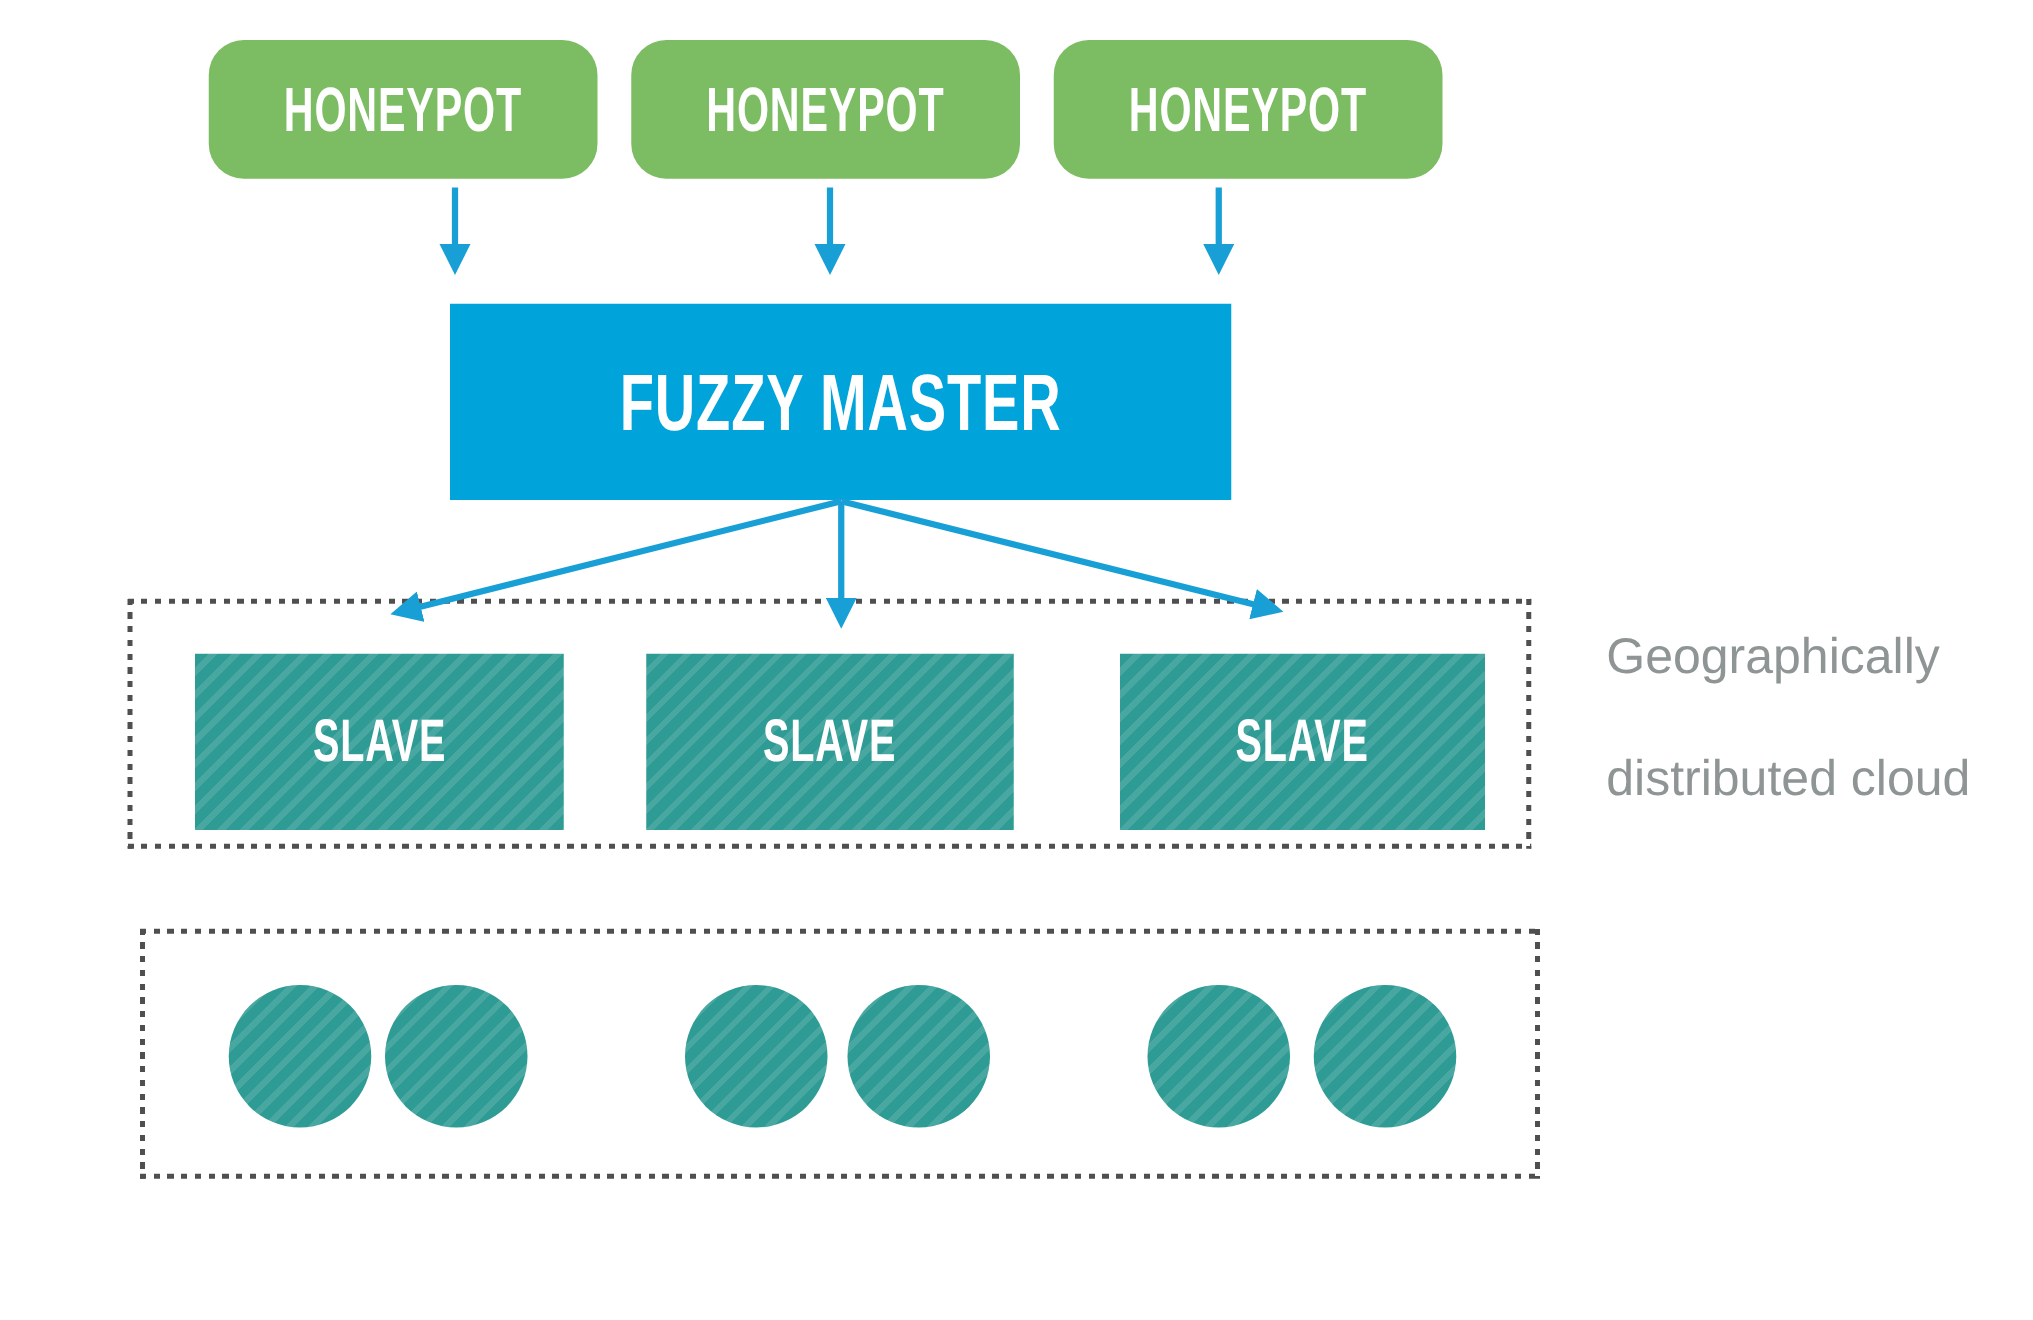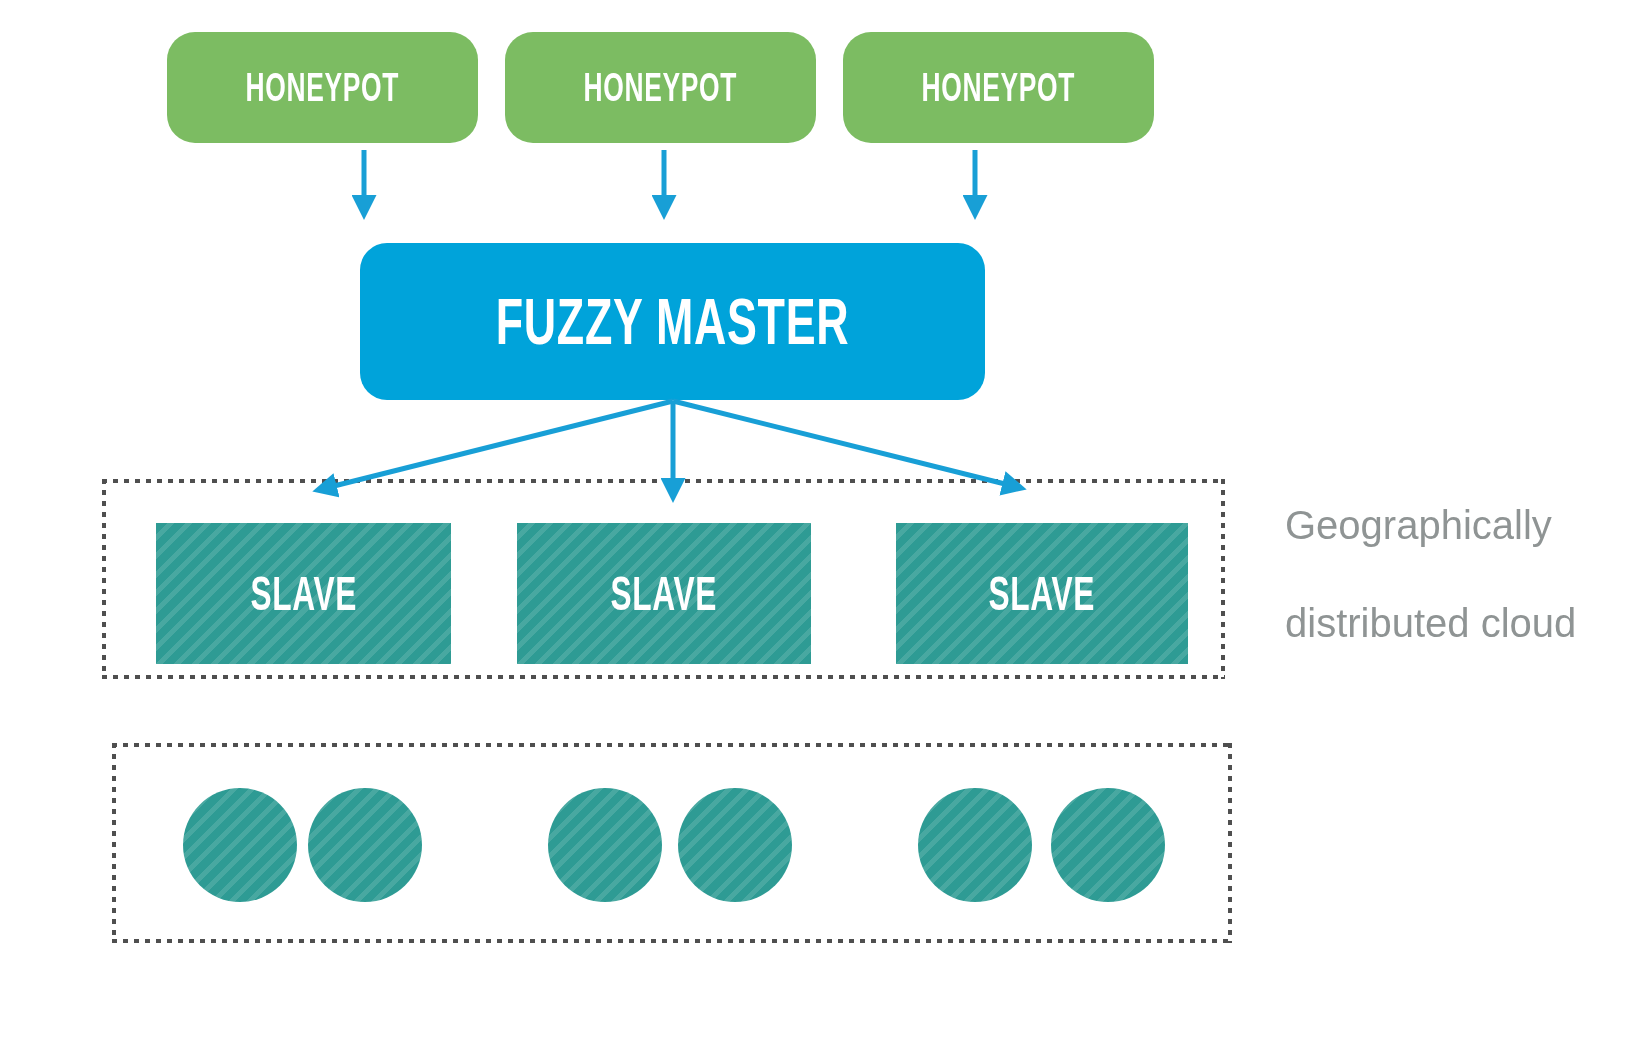--- a/index.html
+++ b/index.html
@@ -17,30 +17,29 @@
     display:flex;
     align-items:center;
     justify-content:center;
     color:#ffffff;
     font-weight:bold;
   }
   .honeypot{
     width:311px;height:111px;top:32px;
     background:#7CBC62;
     border-radius:28px;
-    font-size:40px;
+    font-size:50px;
   }
   .hp1{left:167px;}
   .hp2{left:505px;}
   .hp3{left:843px;}
   .master{
     left:360px;top:243px;width:625px;height:157px;
     background:#00A3DA;
     font-size:64px;
-    border-radius:27px;
   }
   .slave{
     top:523px;height:141px;
     background:repeating-linear-gradient(135deg,#2E9B94 0px,#2E9B94 8px,#48A8A1 8px,#48A8A1 13px);
     font-size:48px;
   }
   .sl1{left:156px;width:295px;}
   .sl2{left:517px;width:294px;}
   .sl3{left:896px;width:292px;}
   .condensed{display:inline-block;transform:scaleX(0.66);white-space:nowrap;letter-spacing:1px;}

